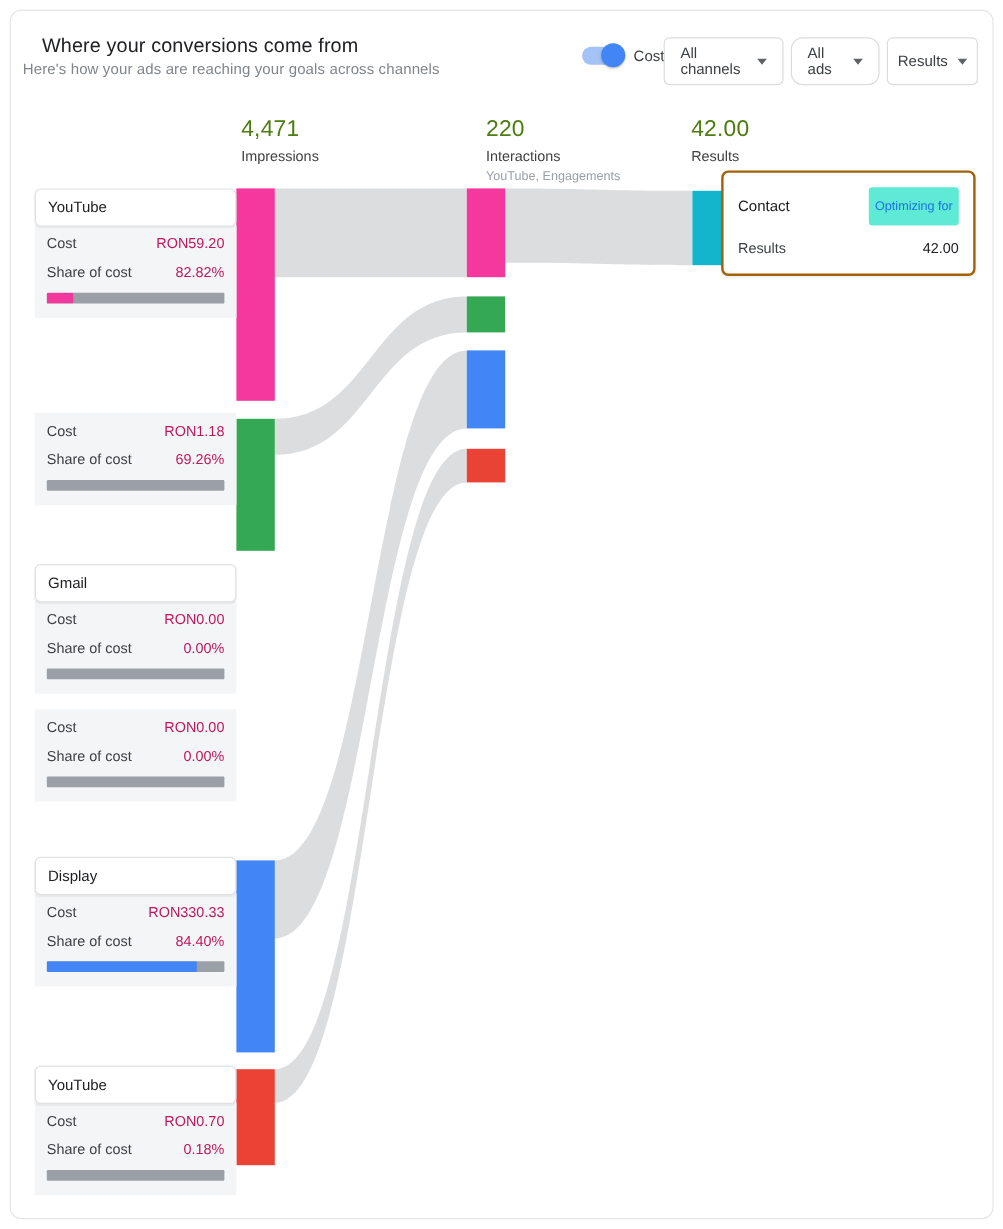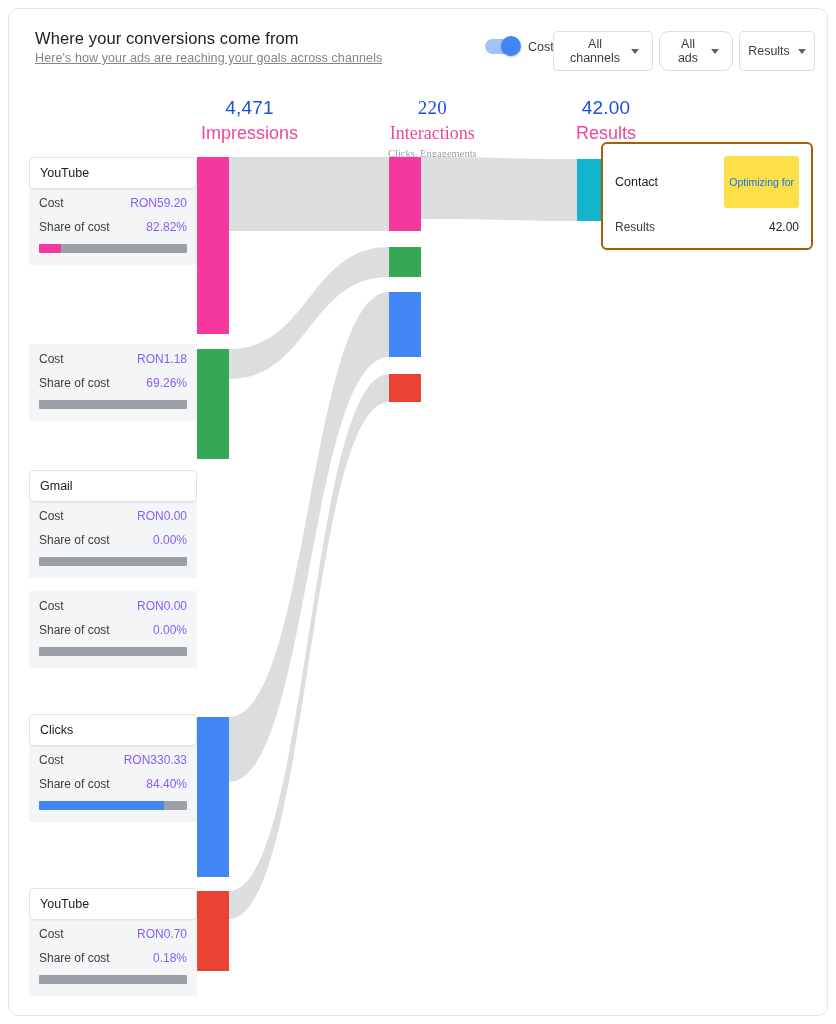--- a/index.html
+++ b/index.html
@@ -17,31 +17,30 @@
     overflow: hidden;
   }
   .card-shell {
     position: absolute;
     left: 8px; top: 8px;
     width: 820px; height: 1008px;
     background: #ffffff;
     border: 1px solid #e4e5e7;
     border-radius: 10px;
     overflow: hidden;
-    text-align: center;
   }
 
   
   .hdr-title {
     position: absolute; left: 26px; top: 20px;
     font-size: 16.5px; color: #202124; letter-spacing: .1px;
   }
   .hdr-sub {
-    position: absolute; left: 26px; top: 42px;
-    font-size: 12.5px; color: #80868b; letter-spacing: .1px; text-decoration: underline;
+    position: absolute; left: 10px; top: 42px;
+    font-size: 12.5px; color: #80868b; letter-spacing: .1px;
   }
 
   .toggle-wrap {
     position: absolute; left: 476px; top: 30px;
     display: flex; align-items: center; gap: 9px;
   }
   .toggle {
     position: relative;
     width: 34px; height: 15px;
     border-radius: 8px;
@@ -72,25 +71,25 @@
   #sel-results  { left: 730px; width: 76px;  }
   .caret {
     width: 0; height: 0;
     border-left: 4px solid transparent;
     border-right: 4px solid transparent;
     border-top: 5px solid #5f6368;
   }
 
   
   .colhead { position: absolute; }
-  .colhead .big   { font-size: 19px; color: #1d4ed8; letter-spacing: .2px; }
-  .colhead .lbl   { font-size: 18px; color: #ec4899; margin-top: 4px; }
+  .colhead .big   { font-size: 19px; color: #4d7c0f; letter-spacing: .2px; }
+  .colhead .lbl   { font-size: 12px; color: #404040; margin-top: 4px; }
   .colhead .note  { font-size: 10.5px; color: #9aa0a6; margin-top: 4px; }
   #ch-0 { left: 192px; top: 88px; }
-  #ch-1 { left: 379px; top: 88px; font-family: Liberation Serif, serif; }
+  #ch-1 { left: 396px; top: 88px; }
   #ch-2 { left: 567px; top: 88px; }
 
   
   #sankey {
     position: absolute; left: 0; top: 0;
     width: 820px; height: 1008px;
     pointer-events: none;
   }
 
   
@@ -113,21 +112,21 @@
     background: #f4f5f7;
     padding: 8px 10px 12px 10px;
     position: relative; z-index: 2;
     margin-top: -1px;
   }
   .chan-row {
     display: flex; justify-content: space-between; align-items: baseline;
     font-size: 12px; color: #3c4043;
     margin-bottom: 10px;
   }
-  .chan-row .v { color: #8b5cf6; }
+  .chan-row .v { color: #be185d; }
   .bar {
     position: relative;
     height: 9px;
     background: #9aa0a6;
     border-radius: 1px;
     overflow: hidden;
   }
   .bar .fill {
     position: absolute; left: 0; top: 0; bottom: 0;
     border-radius: 1px;
@@ -145,22 +144,22 @@
     box-shadow: 0 1px 2px rgba(0,0,0,.06);
     z-index: 3;
   }
   #conv .top {
     display: flex; justify-content: space-between; align-items: center;
     margin-bottom: 12px;
   }
   #conv .nm { font-size: 12.5px; color: #202124; }
   #conv .badge {
     font-size: 10.5px; color: #1a73e8;
-    background: #fde047;
-    padding: 20px 5px; border-radius: 3px;
+    background: #5eead4;
+    padding: 10px 5px; border-radius: 3px;
   }
   #conv .row {
     display: flex; justify-content: space-between; align-items: baseline;
     font-size: 12px; color: #3c4043;
   }
   #conv .row .v { color: #202124; }
 </style>
 </head>
 <body>
 
@@ -190,21 +189,21 @@
       <span class="caret"></span>
     </div>
 
     <div class="colhead" id="ch-0">
       <div class="big">4,471</div>
       <div class="lbl">Impressions</div>
     </div>
     <div class="colhead" id="ch-1">
       <div class="big">220</div>
       <div class="lbl">Interactions</div>
-      <div class="note">Clicks, Engagements</div>
+      <div class="note">YouTube, Engagements</div>
     </div>
     <div class="colhead" id="ch-2">
       <div class="big">42.00</div>
       <div class="lbl">Results</div>
     </div>
 
     <svg id="sankey" viewBox="0 0 820 1008" preserveAspectRatio="none">
         <path d="M220,148 C300,148 300,148 380,148 L380,222 C300,222 300,222 220,222 Z" fill="#dcdddf"></path>
         <path d="M220,340 C300,340 300,238 380,238 L380,268 C300,268 300,370 220,370 Z" fill="#dcdddf"></path>
         <path d="M220,708 C300,708 300,283 380,283 L380,348 C300,348 300,773 220,773 Z" fill="#dcdddf"></path>
@@ -283,21 +282,21 @@
               <span>Share of cost</span>
               <span class="v">0.00%</span>
             </div>
             <div class="bar">
               <div class="fill" style="width: 0%; background: rgb(154, 160, 166);"></div>
             </div>
           </div>
         </div>
         <div class="chan" style="top: 705px;">
           <div class="chan-name">
-            <span>Clicks</span>
+            <span>Display</span>
           </div>
           <div class="chan-body">
             <div class="chan-row">
               <span>Cost</span>
               <span class="v">RON330.33</span>
             </div>
             <div class="chan-row">
               <span>Share of cost</span>
               <span class="v">84.40%</span>
             </div>

